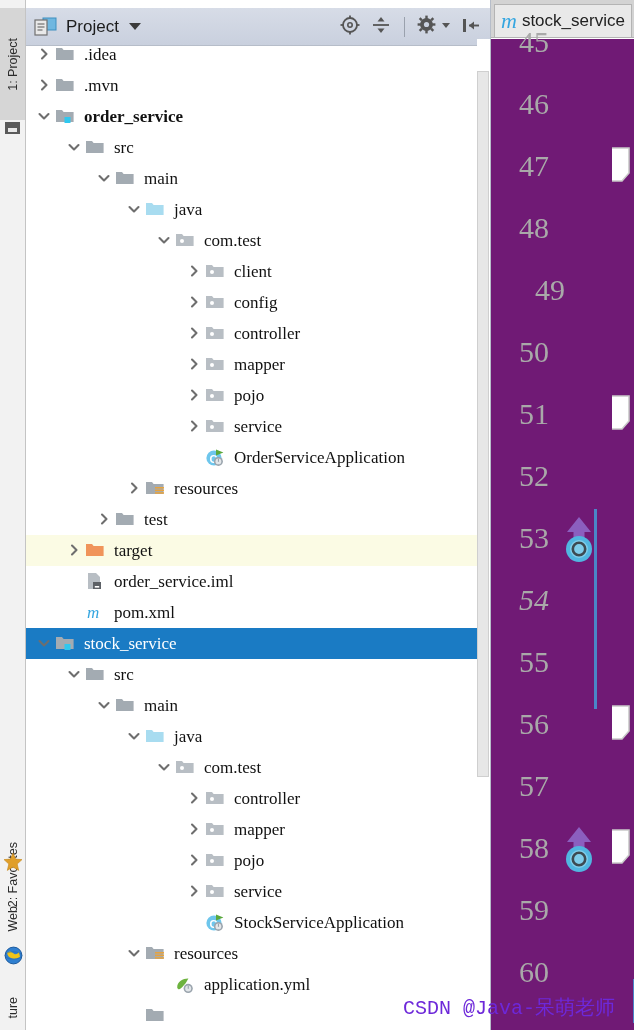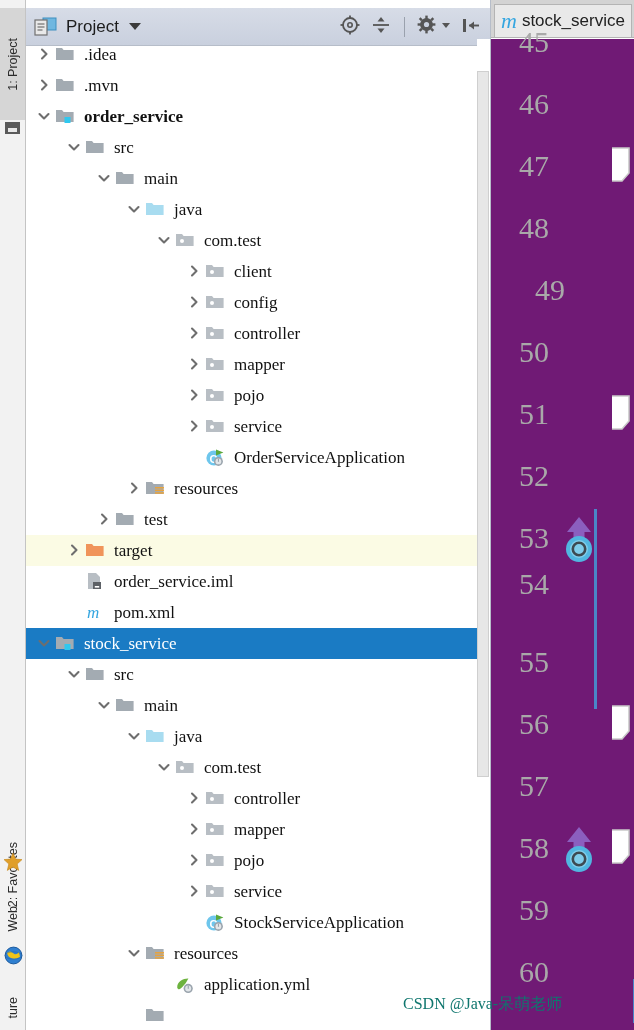--- a/index.html
+++ b/index.html
@@ -120,22 +120,22 @@
   }
   .change-bar {
     position: absolute; left: 103px; width: 3px; background: #4a86c8;
   }
   .caret-line {
     position: absolute; right: 0; width: 2px; background: #4a86c8;
   }
 
   .watermark {
     position: absolute; left: 403px; top: 994px;
-    font-size: 16px; color: #0f766e; white-space: nowrap;
-    font-family: Liberation Serif, serif;
+    font-size: 20px; color: #6d28d9; white-space: nowrap;
+    font-family: Liberation Mono, monospace;
   }
 </style>
 </head>
 <body>
 
 <div id="app">
 
   <div class="toolstrip">
 
     <div class="vtab active" style="top:8px;height:112px;">
@@ -722,21 +722,21 @@
       <div id="linenos">
           <div class="lineno" style="top: -12px;">45</div>
           <div class="lineno" style="top: 50px;">46</div>
           <div class="lineno" style="top: 112px;">47</div>
           <div class="lineno" style="top: 174px;">48</div>
           <div class="lineno" style="top: 236px; padding-left: 44px;">49</div>
           <div class="lineno" style="top: 298px;">50</div>
           <div class="lineno" style="top: 360px; text-align: right;">51</div>
           <div class="lineno" style="top: 422px;">52</div>
           <div class="lineno" style="top: 484px;">53</div>
-          <div class="lineno" style="top: 530px;">54</div>
+          <div class="lineno" style="top: 546px; font-style: italic;">54</div>
           <div class="lineno" style="top: 608px;">55</div>
           <div class="lineno" style="top: 670px; text-align: right;">56</div>
           <div class="lineno" style="top: 732px;">57</div>
           <div class="lineno" style="top: 794px;">58</div>
           <div class="lineno" style="top: 856px;">59</div>
           <div class="lineno" style="top: 918px;">60</div>
         </div>
       <div id="markers">
           <div class="gutter-marker" style="left: 68px; top: 474px;"><svg width="40" height="52" viewBox="0 0 40 52">
               <polygon points="20,4 32,19 25.5,19 25.5,30 14.5,30 14.5,19 8,19" fill="#8b5fbf"></polygon>

